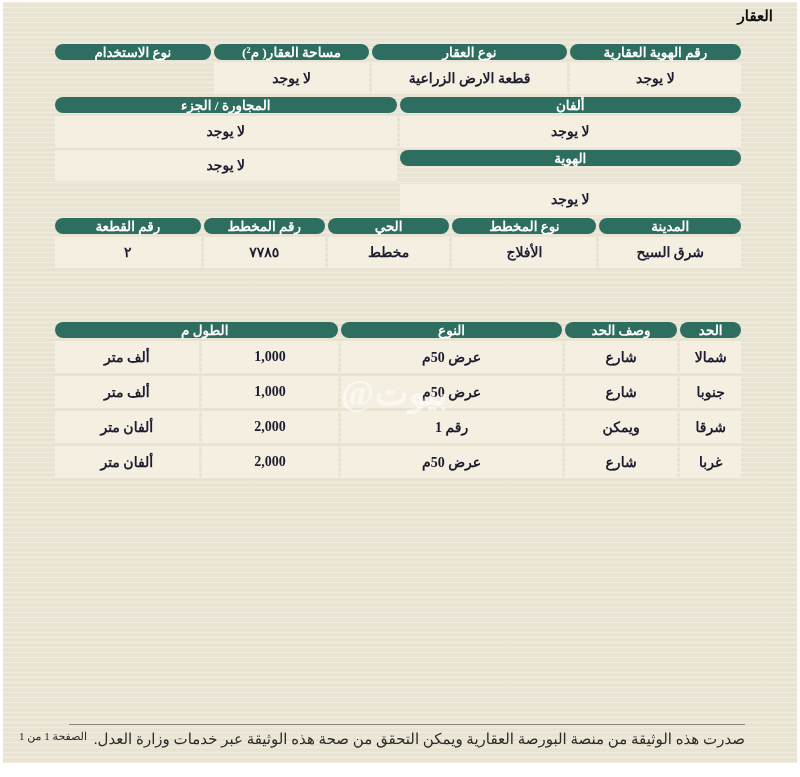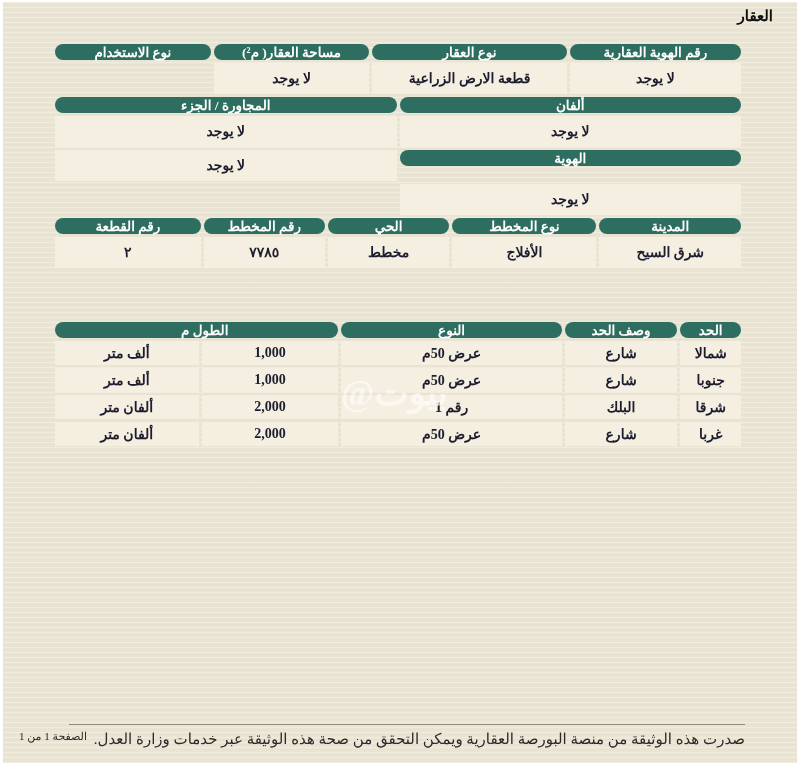--- a/index.html
+++ b/index.html
@@ -28,21 +28,21 @@
   .hcell {
     background: #2e6e60; color: #ffffff;
     font-size: 13.5px; font-weight: bold; height: 16px;
     display: flex; align-items: center; justify-content: center; border-radius: 10px;
   }
   .vcell {
     background: #f4efe1; color: #1d1d30;
     font-size: 14px; font-weight: bold; height: 31px;
     display: flex; align-items: center; justify-content: center;
   }
-  .tbl2 .vcell { height: 24px; }
+  .tbl2 .vcell { height: 32px; }
   .span2 { grid-column: span 2; padding-left: 16px; }
   .watermark {
     position: absolute; top: 370px; left: 338px;
     color: rgba(255,255,255,0.55); font-size: 36px; font-weight: bold;
     letter-spacing: 1px; pointer-events: none; z-index: 5;
   }
   .footer-line {
     position: absolute; top: 722px; right: 52px; left: 66px;
     border-top: 1px solid #8d897c;
   }
@@ -115,21 +115,21 @@
       <div class="vcell">1,000</div>
       <div class="vcell">ألف متر</div>
 
       <div class="vcell">جنوبا</div>
       <div class="vcell">شارع</div>
       <div class="vcell">عرض 50م</div>
       <div class="vcell">1,000</div>
       <div class="vcell">ألف متر</div>
 
       <div class="vcell">شرقا</div>
-      <div class="vcell">البلك</div>
+      <div class="vcell">ويمكن</div>
       <div class="vcell">رقم 1</div>
       <div class="vcell">2,000</div>
       <div class="vcell">ألفان متر</div>
 
       <div class="vcell">غربا</div>
       <div class="vcell">شارع</div>
       <div class="vcell">عرض 50م</div>
       <div class="vcell">2,000</div>
       <div class="vcell">ألفان متر</div>
     </div>

